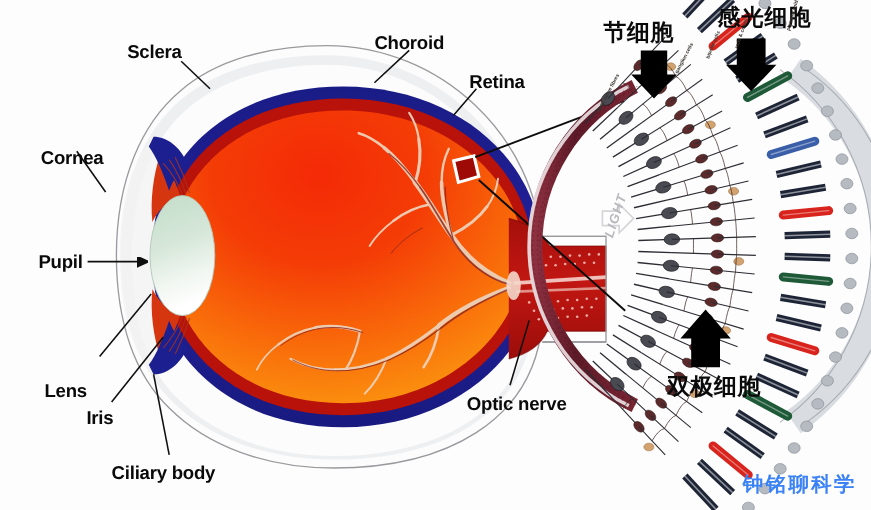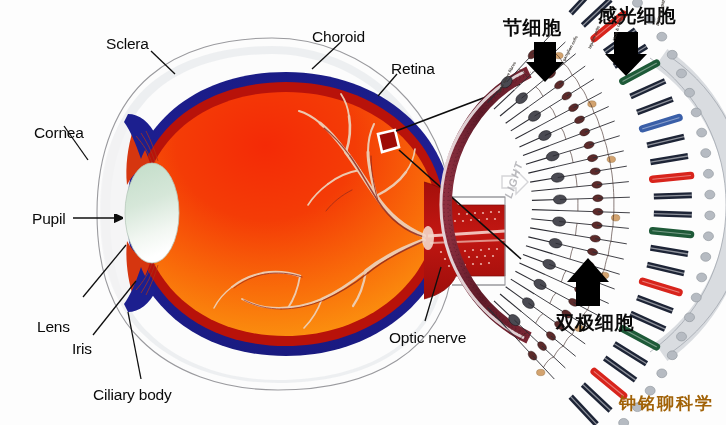--- a/index.html
+++ b/index.html
@@ -18,41 +18,41 @@
   #stage svg.layer {
     position: absolute;
     left: 0;
     top: 0;
     width: 726px;
     height: 425px;
   }
   .lbl {
     position: absolute;
     font-family: "Liberation Sans", "DejaVu Sans", sans-serif;
-    font-weight: normal;
+    font-weight: bold;
     color: #0a0a0a;
     white-space: nowrap;
     line-height: 1;
     letter-spacing: -0.2px;
   }
   .lbl-en { font-size: 15.5px; }
   .lbl-cn {
     font-family: "DejaVu Sans", "Liberation Sans", sans-serif;
     font-size: 19px;
     font-weight: bold;
     letter-spacing: 0.5px;
   }
   .watermark {
     position: absolute;
     right: 12px;
     bottom: 10px;
     font-family: "DejaVu Sans", "Liberation Sans", sans-serif;
     font-size: 17px;
     font-weight: bold;
-    color: #a16207;
+    color: #3b82f6;
     letter-spacing: 2px;
     white-space: nowrap;
     margin-left: 18px;
   }
   .micro {
     position: absolute;
     font-family: "Liberation Sans", "DejaVu Sans", sans-serif;
     font-size: 4.2px;
     font-weight: bold;
     color: #3a3530;

